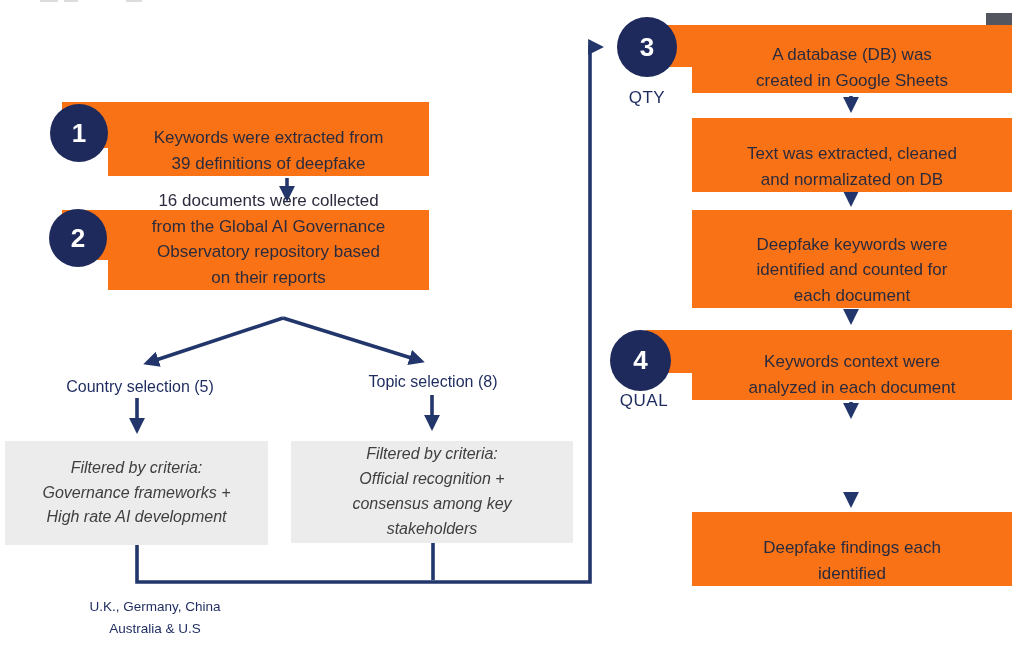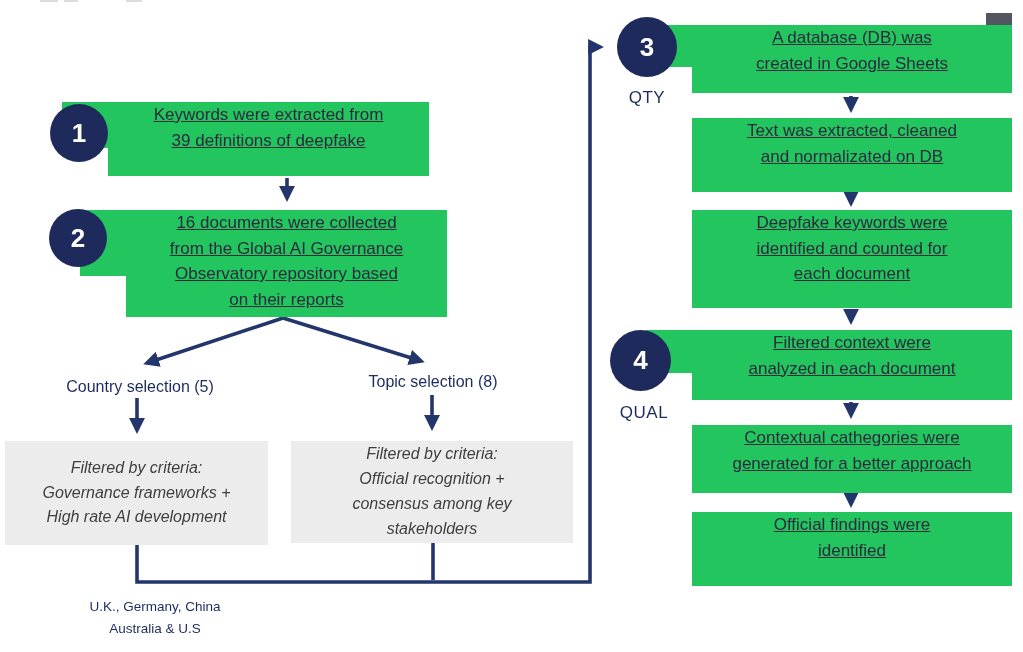--- a/index.html
+++ b/index.html
@@ -16,23 +16,23 @@
     display:flex;align-items:center;justify-content:center;
     font-weight:bold;font-size:26px;z-index:3;
   }
   .step-tag{
     position:absolute;color:#1d2b5f;font-weight:normal;font-size:17px;
     letter-spacing:.5px;text-align:center;z-index:3;
   }
 
   
   .flow-box{
-    position:absolute;background:#22c55e;color:#2b2b3d;
-    display:flex;align-items:flex-start;justify-content:center;text-align:center;
-    font-size:17px;line-height:1.5;white-space:pre-line;z-index:1;text-decoration:underline;
+    position:absolute;background:#f97316;color:#2b2b3d;
+    display:flex;align-items:flex-end;justify-content:center;text-align:center;
+    font-size:17px;line-height:1.5;white-space:pre-line;z-index:1;
   }
   .flow-box.tabbed::before{
     content:"";position:absolute;left:-46px;top:0;width:54px;height:62%;
     background:inherit;z-index:0;
   }
   .gray-box{
     position:absolute;background:#ececec;color:#3f3f3f;font-style:italic;
     display:flex;align-items:center;justify-content:center;text-align:center;
     font-size:16px;line-height:1.55;white-space:pre-line;z-index:1;
   }
@@ -81,21 +81,21 @@
     <span>1</span>
   </div>
   <div class="flow-box tabbed" style="left:108px;top:102px;width:321px;height:74px;">
     <span>Keywords were extracted from
 39 definitions of deepfake</span>
   </div>
 
   <div class="step-circle" style="left:49px;top:209px;width:58px;height:58px;">
     <span>2</span>
   </div>
-  <div class="flow-box tabbed" style="left:126px;top:210px;width:321px;height:107px;">
+  <div class="flow-box tabbed" style="left:108px;top:210px;width:321px;height:80px;">
     <span>16 documents were collected
 from the Global AI Governance
 Observatory repository based
 on their reports</span>
   </div>
 
   <div class="branch-label" style="left:45px;top:378px;width:190px;">Country selection (5)</div>
   <div class="branch-label" style="left:352px;top:373px;width:162px;">Topic selection (8)</div>
 
   <div class="gray-box" style="left:5px;top:441px;width:263px;height:104px;">
@@ -129,28 +129,24 @@
 each document</span>
   </div>
   <div class="flow-box" style="left:692px;top:118px;width:320px;height:74px;">
     <span>Text was extracted, cleaned
 and normalizated on DB</span>
   </div>
 
   <div class="step-circle" style="left:610px;top:330px;width:61px;height:61px;">
     <span>4</span>
   </div>
-  <div class="step-tag" style="left:609px;top:403px;width:70px;">QUAL</div>
+  <div class="step-tag" style="left:609px;top:391px;width:70px;">QUAL</div>
 
   <div class="flow-box tabbed" style="left:692px;top:330px;width:320px;height:70px;">
-    <span>Filtered context were
+    <span>Keywords context were
 analyzed in each document</span>
   </div>
-  <div class="flow-box" style="left:692px;top:425px;width:320px;height:68px;">
-    <span>Contextual cathegories were
-generated for a better approach</span>
-  </div>
   <div class="flow-box" style="left:692px;top:512px;width:320px;height:74px;">
-    <span>Official findings were
+    <span>Deepfake findings each
 identified</span>
   </div>
 
 </div>
 
 </body></html>

